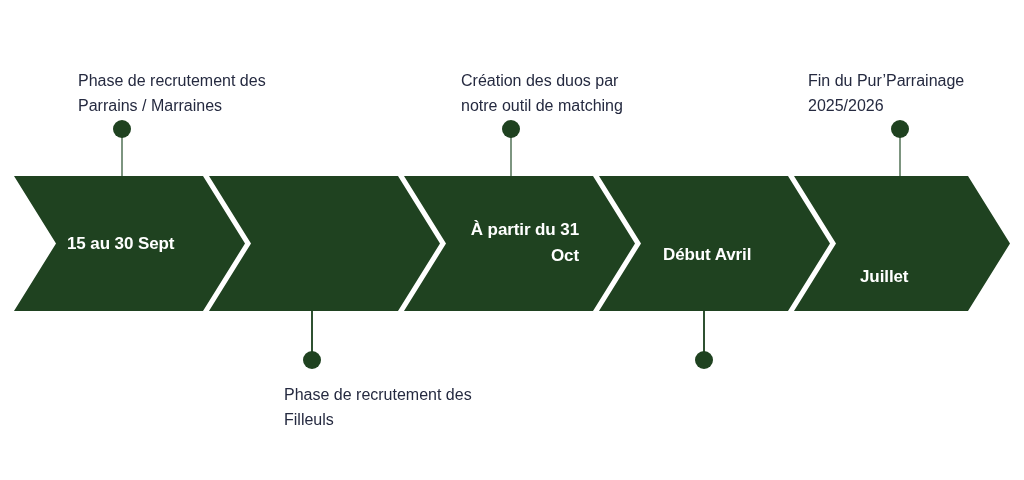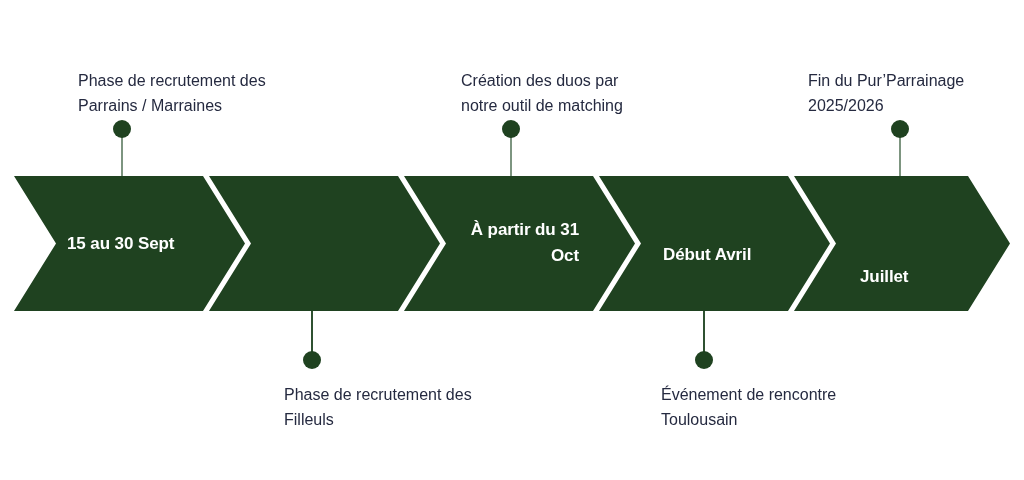--- a/index.html
+++ b/index.html
@@ -106,19 +106,17 @@
 
   <div class="milestone-caption" style="left:78px; top:68px; width:330px;">Phase de recrutement des
 Parrains / Marraines</div>
 
   <div class="milestone-caption" style="left:284px; top:382px; width:330px;">Phase de recrutement des
 Filleuls</div>
 
   <div class="milestone-caption" style="left:461px; top:68px; width:290px;">Création des duos par
 notre outil de matching</div>
 
-  <div class="milestone-caption" style="left:661px; top:382px; width:300px;">Événement de rencontre
-Toulousain</div>
 
   <div class="milestone-caption" style="left:808px; top:68px; width:230px;">Fin du Pur’Parrainage
 2025/2026</div>
 
 </div>
 
 </body></html>

